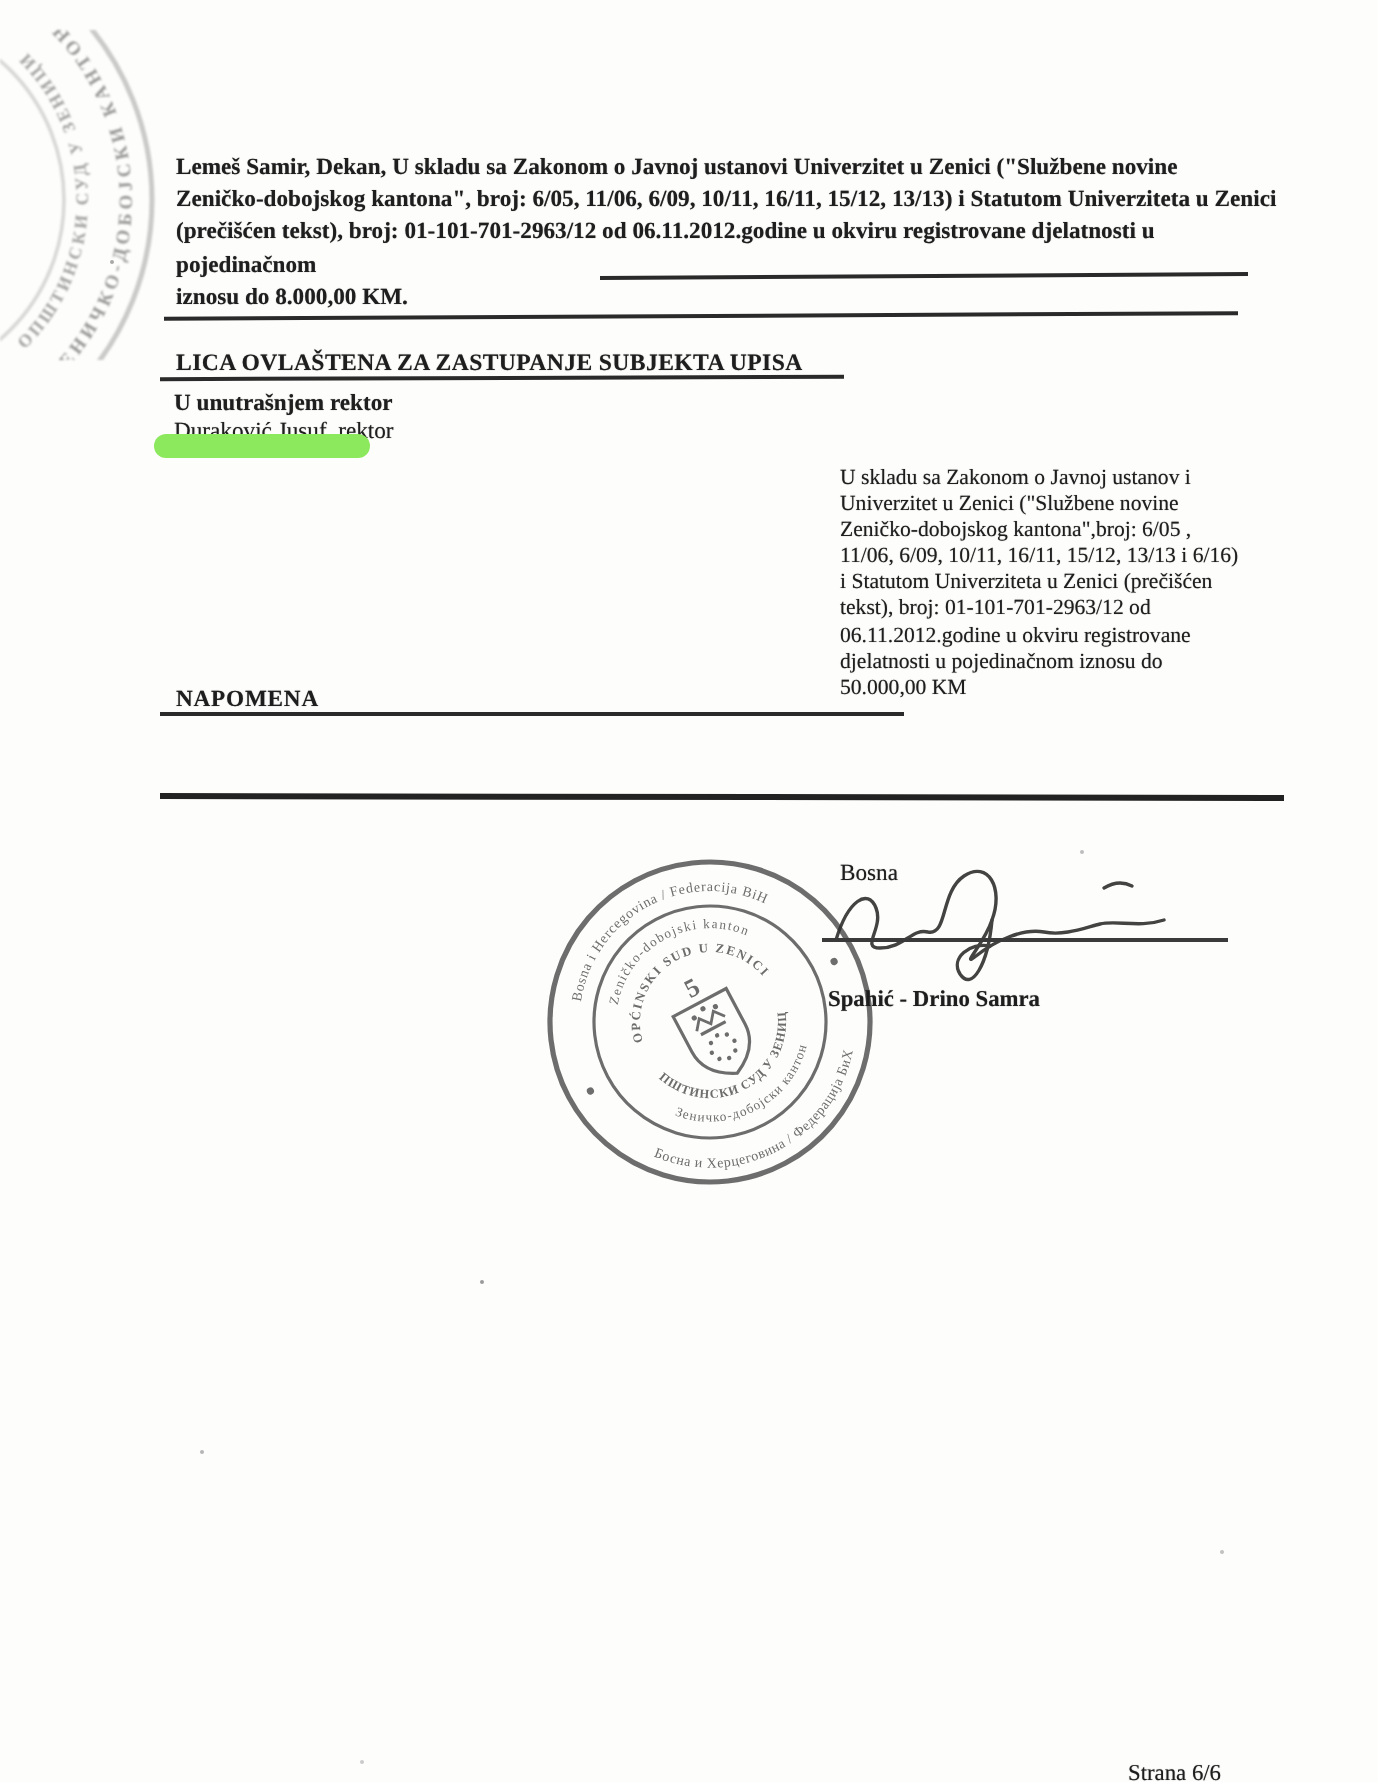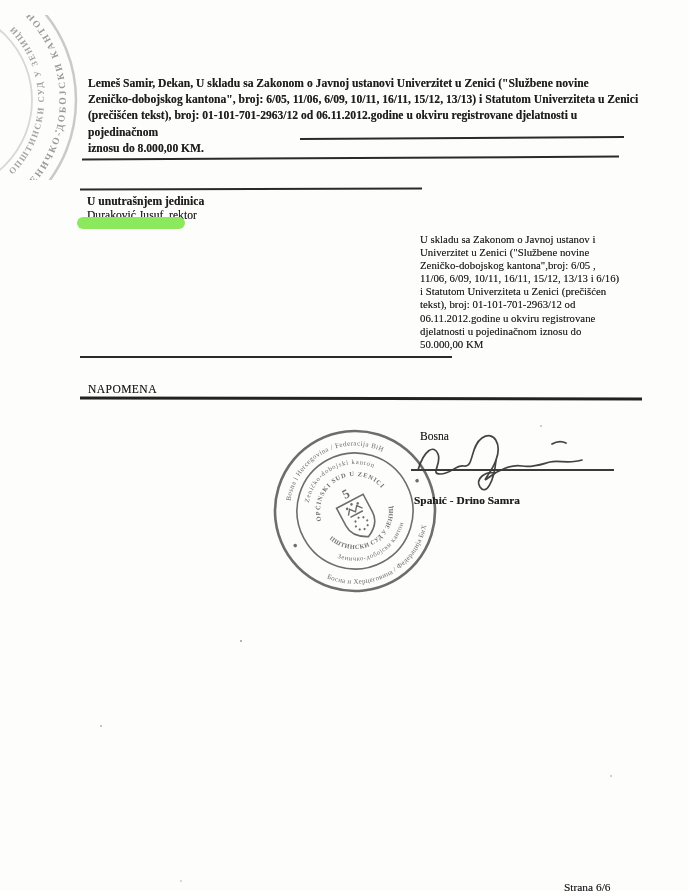--- a/index.html
+++ b/index.html
@@ -19,21 +19,21 @@
   .line-full-top{left:82px;top:157px;width:537px;height:2.2px;transform:rotate(-.3deg);}
   .sec-heading{left:88px;top:174px;font-size:11.8px;font-weight:bold;letter-spacing:.2px;}
   .heading-rule{left:80px;top:188px;width:342px;height:2px;transform:rotate(-.2deg);}
   .sub-heading{left:87px;top:195px;font-size:11.6px;font-weight:bold;}
   .person{left:87px;top:209px;font-size:11.6px;}
   .highlight-pill{
     position:absolute;left:77px;top:217px;width:108px;height:11.5px;
     background:#8ce85c;border-radius:6px;
   }
   .right-note{left:420px;top:209px;width:232px;font-size:10.8px;line-height:13.1px;margin-top:24px;}
-  .nap-heading{left:88px;top:343px;font-size:11.6px;font-weight:normal;letter-spacing:.4px;margin-top:40px;}
+  .nap-heading{left:88px;top:343px;font-size:11.6px;font-weight:bold;letter-spacing:.4px;}
   .nap-rule{left:80px;top:356px;width:372px;height:2px;}
   .nap-body{left:85px;top:370px;width:566px;font-size:11.4px;line-height:15.8px;}
   .line-full-bottom{left:80px;top:397px;width:562px;height:2.5px;transform:rotate(.1deg);background:#222;}
   .judge-label{left:420px;top:430px;font-size:11.6px;}
   .sig-line{left:411px;top:469px;width:203px;height:1.8px;background:#3a3a3a;}
   .judge-name{left:414px;top:494px;font-size:11.4px;font-weight:bold;}
   .page-number{left:564px;top:881px;font-size:11.4px;}
   .corner-stamp{position:absolute;left:0;top:15px;filter:blur(.4px);}
   .court-stamp{position:absolute;left:265px;top:421px;filter:blur(.3px);}
   .signature-svg{position:absolute;left:400px;top:424px;}
@@ -64,22 +64,23 @@
   </svg>
 
   <div class="txt intro">Lemeš Samir, Dekan, U skladu sa Zakonom o Javnoj ustanovi Univerzitet u Zenici ("Službene novine
 Zeničko-dobojskog kantona", broj: 6/05, 11/06, 6/09, 10/11, 16/11, 15/12, 13/13) i Statutom Univerziteta u Zenici
 (prečišćen tekst), broj: 01-101-701-2963/12 od 06.11.2012.godine u okviru registrovane djelatnosti u pojedinačnom
 iznosu do 8.000,00 KM.</div>
 
   <div class="scanline line-partial"></div>
   <div class="scanline line-full-top"></div>
 
+  <div class="txt sec-heading">LICA OVLAŠTENA ZA ZASTUPANJE SUBJEKTA UPISA</div>
   <div class="scanline heading-rule"></div>
-  <div class="txt sub-heading">U unutrašnjem jedinica</div>
+  <div class="txt sub-heading">U unutrašnjem rektor</div>
   <div class="txt person">Duraković Jusuf, rektor</div>
   <div class="highlight-pill"></div>
   <div class="txt right-note">U skladu sa Zakonom o Javnoj ustanov i
 Univerzitet u Zenici ("Službene novine
 Zeničko-dobojskog kantona",broj: 6/05 ,
 11/06, 6/09, 10/11, 16/11, 15/12, 13/13  i 6/16)
 i Statutom Univerziteta u Zenici (prečišćen
 tekst), broj: 01-101-701-2963/12 od
 06.11.2012.godine u okviru registrovane
 djelatnosti u pojedinačnom iznosu do

